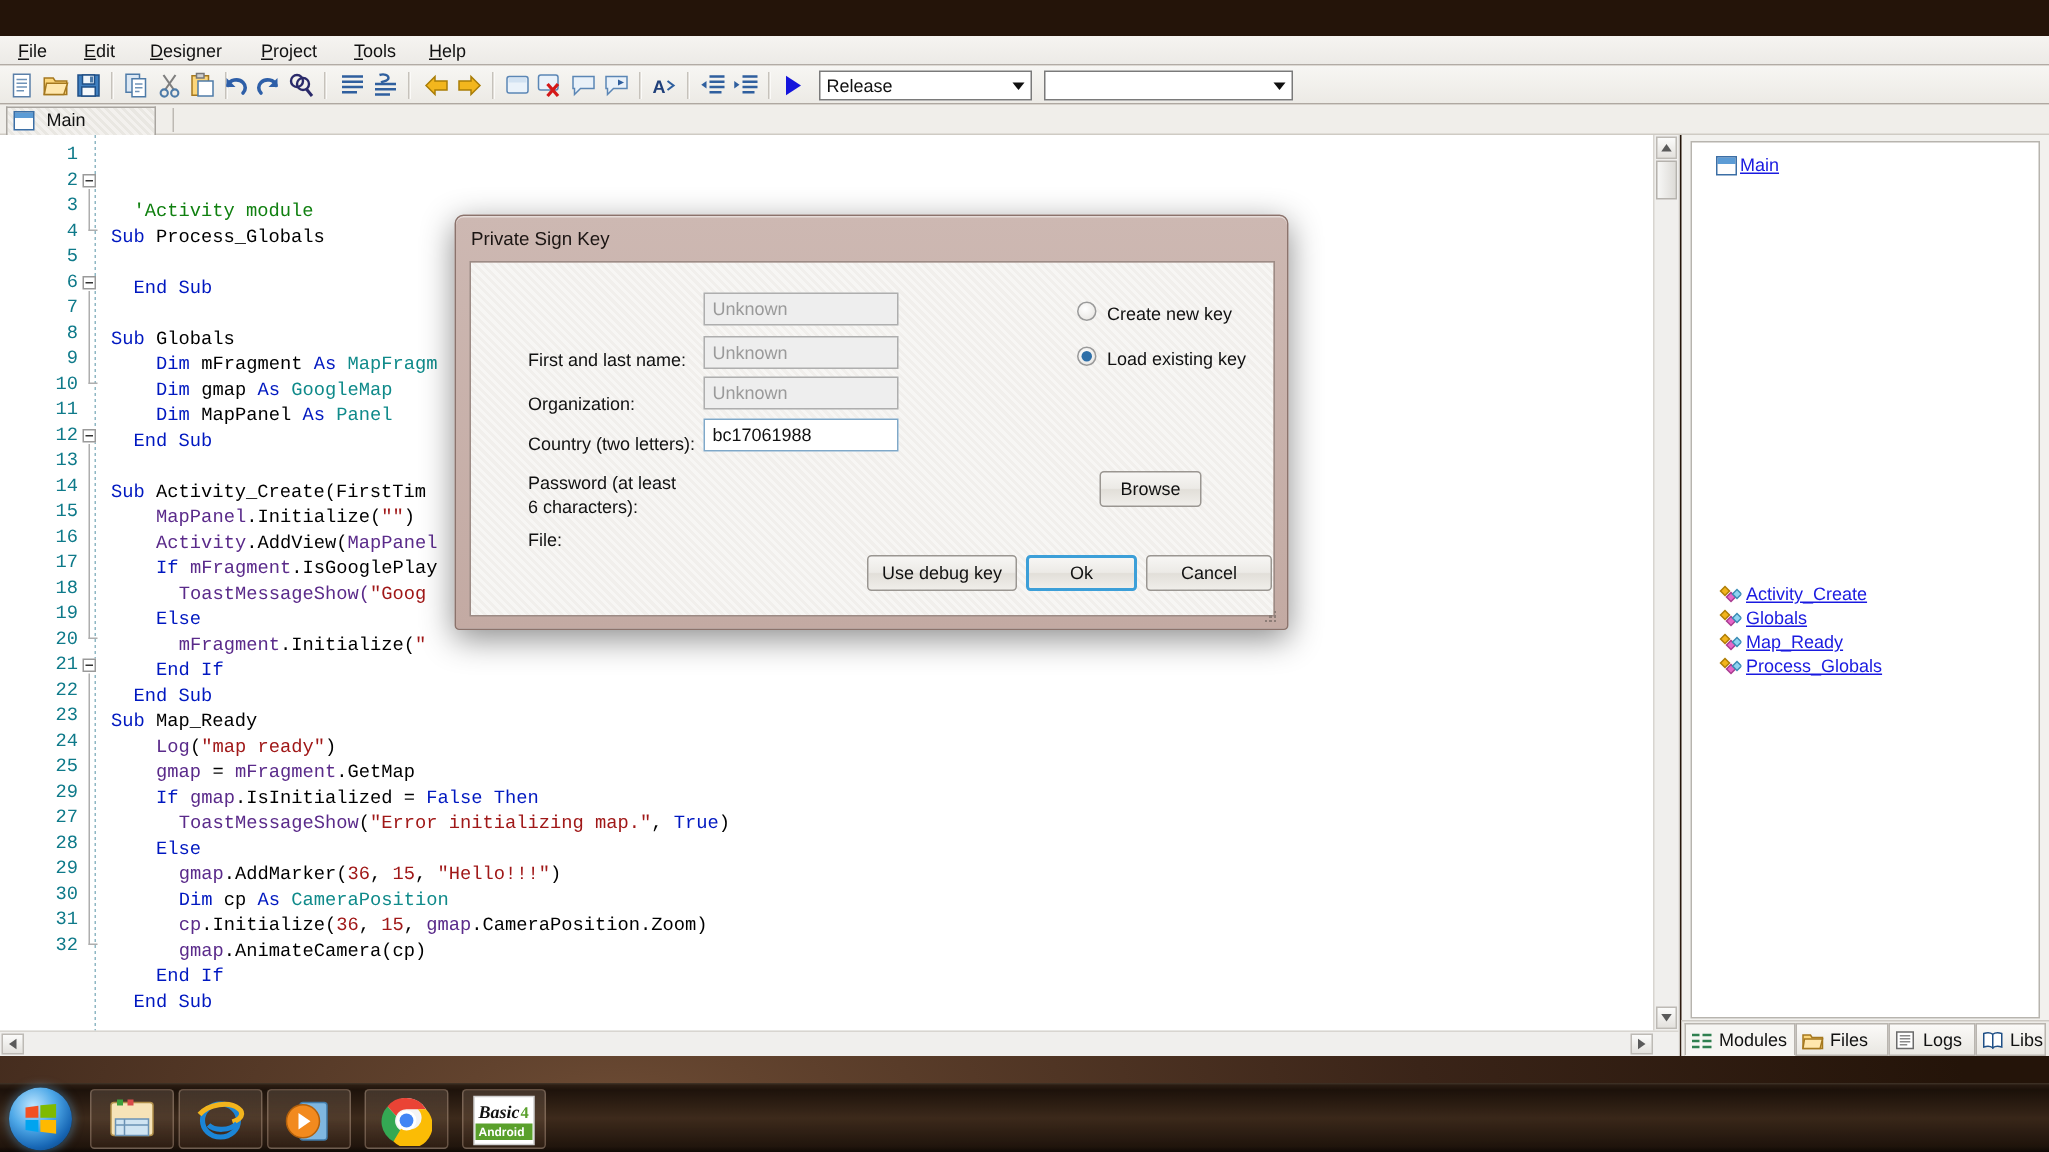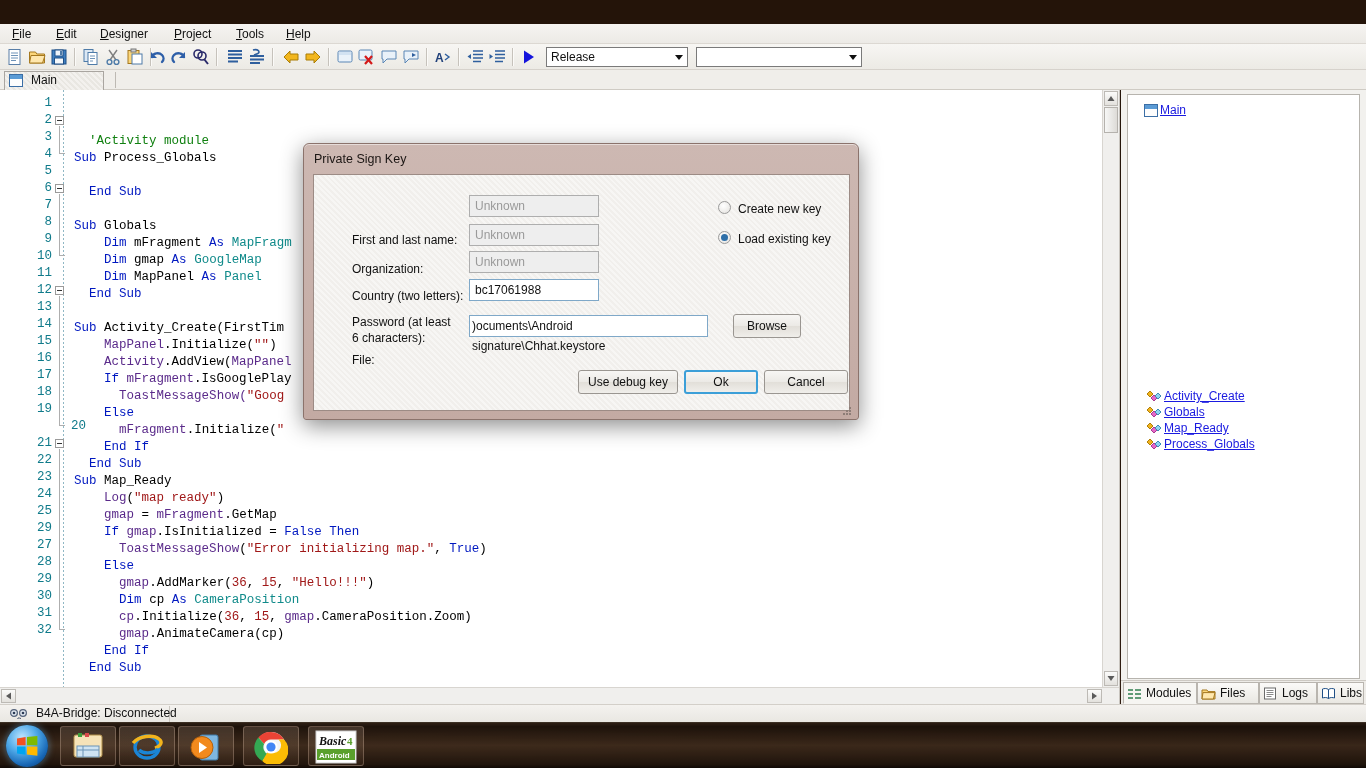--- a/index.html
+++ b/index.html
@@ -436,21 +436,21 @@
         <div class="ln" style="top: 158px;">10</div>
         <div class="ln" style="top: 175px;">11</div>
         <div class="ln" style="top: 192px;">12</div>
         <div class="ln" style="top: 209px;">13</div>
         <div class="ln" style="top: 226px;">14</div>
         <div class="ln" style="top: 243px;">15</div>
         <div class="ln" style="top: 260px;">16</div>
         <div class="ln" style="top: 277px;">17</div>
         <div class="ln" style="top: 294px;">18</div>
         <div class="ln" style="top: 311px;">19</div>
-        <div class="ln" style="top: 328px; margin-left: 34px;">20</div>
+        <div class="ln" style="top: 328px;">20</div>
         <div class="ln" style="top: 345px; font-family: Liberation Mono, monospace;">21</div>
         <div class="ln" style="top: 362px;">22</div>
         <div class="ln" style="top: 379px;">23</div>
         <div class="ln" style="top: 396px;">24</div>
         <div class="ln" style="top: 413px;">25</div>
         <div class="ln" style="top: 430px;">29</div>
         <div class="ln" style="top: 447px;">27</div>
         <div class="ln" style="top: 464px;">28</div>
         <div class="ln" style="top: 481px;">29</div>
         <div class="ln" style="top: 498px;">30</div>
@@ -556,53 +556,39 @@
       <div class="ptab" style="left:196px;width:47px">
         <svg width="15" height="14" viewBox="0 0 15 14">
           <path d="M7.5 2.5C5.5 1 3 1.5 1.5 2v9c1.5-.5 4-1 6 .5z" fill="#fff" stroke="#1f4f86"></path>
           <path d="M7.5 2.5C9.5 1 12 1.5 13.5 2v9c-1.5-.5-4-1-6 .5z" fill="#fff" stroke="#1f4f86"></path>
           </svg>
         <span>Libs</span>
       </div>
     </div>
   </div>
 
-  <div id="statusbar">
-    <div id="status-cell"></div>
-    <span id="bridge-ico">
-      <svg width="22" height="11" viewBox="0 0 22 11">
-        <circle cx="6" cy="5" r="3.4" fill="#dfe6ee" stroke="#55637a" stroke-width="1.2"></circle>
-        <circle cx="6" cy="5" r="1.3" fill="#2a3a55"></circle>
-        <circle cx="15" cy="5" r="3.4" fill="#dfe6ee" stroke="#55637a" stroke-width="1.2"></circle>
-        <circle cx="15" cy="5" r="1.3" fill="#2a3a55"></circle>
-        <path d="M10.5 9.5l-1 1.5M11 9.8v1.6M11.8 9.5l1 1.5" stroke="#55637a"></path>
-      </svg>
-    </span>
-    <span id="status-text">B4A-Bridge: Disconnected</span>
-  </div>
 
   <div id="dialog">
     <div id="dlg-title">Private Sign Key</div>
     <div id="dlg-body">
 
       <div class="dlg-lab" style="left:38px;top:26px">First and last name:</div>
       <div class="dlg-in" style="left:155px;top:20px;width:130px">Unknown</div>
 
       <div class="dlg-lab" style="left:38px;top:55px">Organization:</div>
       <div class="dlg-in" style="left:155px;top:49px;width:130px">Unknown</div>
 
       <div class="dlg-lab" style="left:38px;top:82px">Country (two letters):</div>
       <div class="dlg-in" style="left:155px;top:76px;width:130px">Unknown</div>
 
       <div class="dlg-lab" style="left:38px;top:108px">Password (at least</div>
       <div class="dlg-lab" style="left:38px;top:124px">6 characters):</div>
       <div class="dlg-in filled" style="left:155px;top:104px;width:130px">bc17061988</div>
 
       <div class="dlg-lab" style="left:38px;top:146px">File:</div>
-      <div class="dlg-in filled" style="left:155px;top:140px;width:239px;padding-left:2px">)ocuments\Android signature\Chhat.keystore</div>
       <div class="dlg-btn" style="left:419px;top:139px;width:68px">Browse</div>
 
       <div class="radio" style="left:404px;top:26px"></div>
       <div class="radio-lab" style="left:424px;top:27px">Create new key</div>
       <div class="radio on" style="left:404px;top:56px"></div>
       <div class="radio-lab" style="left:424px;top:57px">Load existing key</div>
 
       <div class="dlg-btn" style="left:264px;top:195px;width:100px">Use debug key</div>
       <div class="dlg-btn default" style="left:370px;top:195px;width:74px">Ok</div>
       <div class="dlg-btn" style="left:450px;top:195px;width:84px">Cancel</div>

